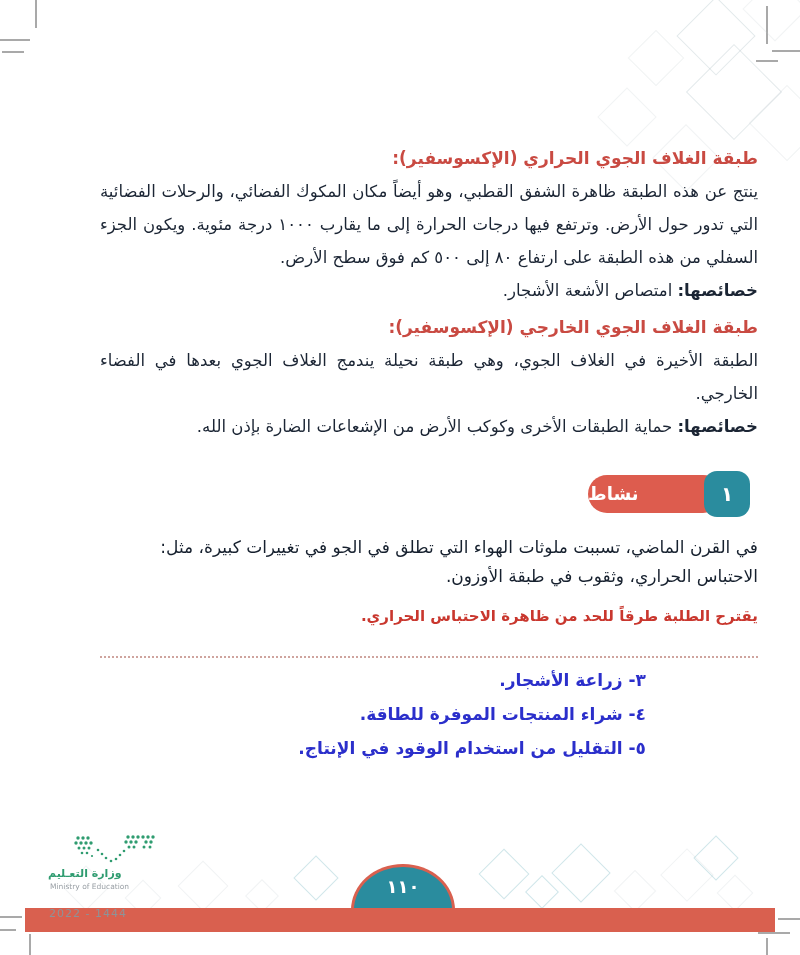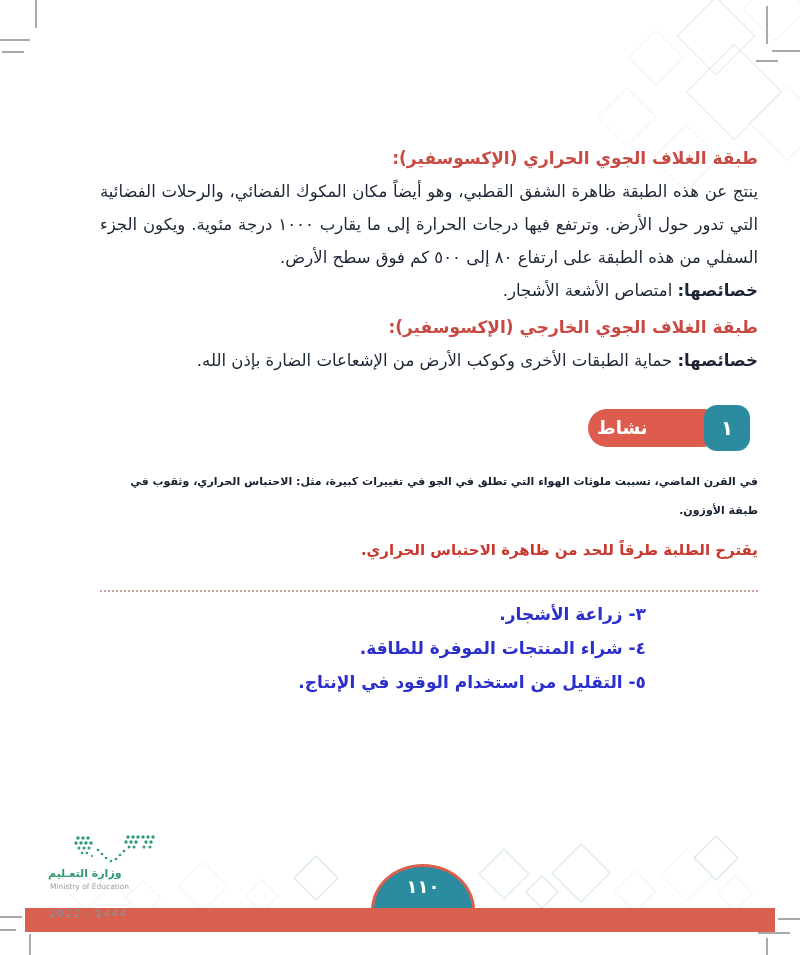--- a/index.html
+++ b/index.html
@@ -25,38 +25,38 @@
   .props{margin:0 0 10px 0;font-size:16.5px;line-height:33px;}
   .props .lbl{font-weight:bold;text-align:center;}
   .sec2{margin-top:10px;}
 
   
   .badge-row{position:relative;height:46px;margin:28px 0 16px 0;}
   .badge{position:absolute;right:8px;top:0;width:162px;height:46px;}
   .badge-pill{position:absolute;right:28px;top:4px;width:134px;height:38px;border-radius:19px;
     background:#dd5c4e;display:flex;align-items:center;justify-content:flex-end;
     padding-left:0;box-sizing:border-box;padding-right:26px;}
-  .badge-pill span{color:#fff;font-size:18px;font-weight:bold;line-height:1;margin-left:9px;}
+  .badge-pill span{color:#fff;font-size:18px;font-weight:bold;line-height:1;}
   .badge-num{position:absolute;right:0;top:0;width:46px;height:46px;border-radius:13px;
     background:#2a8c9e;display:flex;align-items:center;justify-content:center;}
   .badge-num span{color:#fff;font-size:20px;font-weight:bold;line-height:1;}
 
   
-  .activity-intro{margin:0 0 16px 0;font-size:11px;font-weight:bold;line-height:29px;color:#16202e;}
+  .activity-intro{margin:0 0 16px 0;font-size:17px;font-weight:normal;line-height:29px;color:#16202e;}
   .activity-prompt{margin:0 0 4px 0;font-size:15px;font-weight:bold;color:#c9372e;}
   .answers{position:relative;}
   .answer{position:relative;height:34px;line-height:34px;white-space:nowrap;}
   .answer .txt{position:relative;z-index:2;margin-right:112px;font-size:17px;font-weight:bold;
     color:#2b2fcb;}
   .answer .dotline{position:absolute;z-index:1;left:0;right:0;bottom:5px;height:0;
     border-bottom:2px dotted #cfa49e;}
 
   
   .footer-bar{position:absolute;left:25px;right:25px;top:908px;height:24px;background:#d9604f;z-index:5;}
-  .page-dome{position:absolute;left:371px;top:864px;width:104px;height:46px;z-index:4;
+  .page-dome{position:absolute;left:351px;top:864px;width:104px;height:46px;z-index:4;
     background:#2a8c9e;border:3px solid #d9604f;border-bottom:none;
     border-radius:55px 55px 0 0 / 49px 49px 0 0;box-sizing:border-box;
     display:flex;align-items:flex-start;justify-content:center;}
   .page-dome span{margin-top:9px;color:#fff;font-size:18px;font-weight:bold;letter-spacing:3px;}
 
   .ministry{position:absolute;left:48px;top:834px;width:130px;z-index:6;}
   .ministry .dots{display:block;margin:0 0 2px 18px;}
   .ministry .ar{color:#2f9c70;font-size:11px;font-weight:bold;direction:rtl;text-align:left;
     margin:0;line-height:1.1;letter-spacing:1px;}
   .ministry .en{color:#9aa0a6;font-size:7.5px;margin:2px 0 16px 2px;}
@@ -102,20 +102,21 @@
   <div class="dia teal" style="left:700px;top:842px;width:30px;height:30px;"></div>
 
 
   <div class="content">
 
     <h2 class="sec-heading">طبقة الغلاف الجوي الحراري (الإكسوسفير):</h2>
     <p class="body-text">ينتج عن هذه الطبقة ظاهرة الشفق القطبي، وهو أيضاً مكان المكوك الفضائي، والرحلات الفضائية التي تدور حول الأرض. وترتفع فيها درجات الحرارة إلى ما يقارب ١٠٠٠ درجة مئوية. ويكون الجزء السفلي من هذه الطبقة على ارتفاع ٨٠ إلى ٥٠٠ كم فوق سطح الأرض.</p>
     <p class="props"><span class="lbl">خصائصها:</span><span> امتصاص الأشعة الأشجار.</span></p>
 
     <h2 class="sec-heading sec2">طبقة الغلاف الجوي الخارجي (الإكسوسفير):</h2>
+    <p class="body-text">الطبقة الأخيرة في الغلاف الجوي، وهي طبقة نحيلة يندمج الغلاف الجوي بعدها في الفضاء الخارجي.</p>
     <p class="props"><span class="lbl">خصائصها:</span><span> حماية الطبقات الأخرى وكوكب الأرض من الإشعاعات الضارة بإذن الله.</span></p>
 
     <div class="badge-row">
       <div class="badge">
         <div class="badge-pill">
           <span>نشاط</span>
         </div>
         <div class="badge-num">
           <span>١</span>
         </div>

